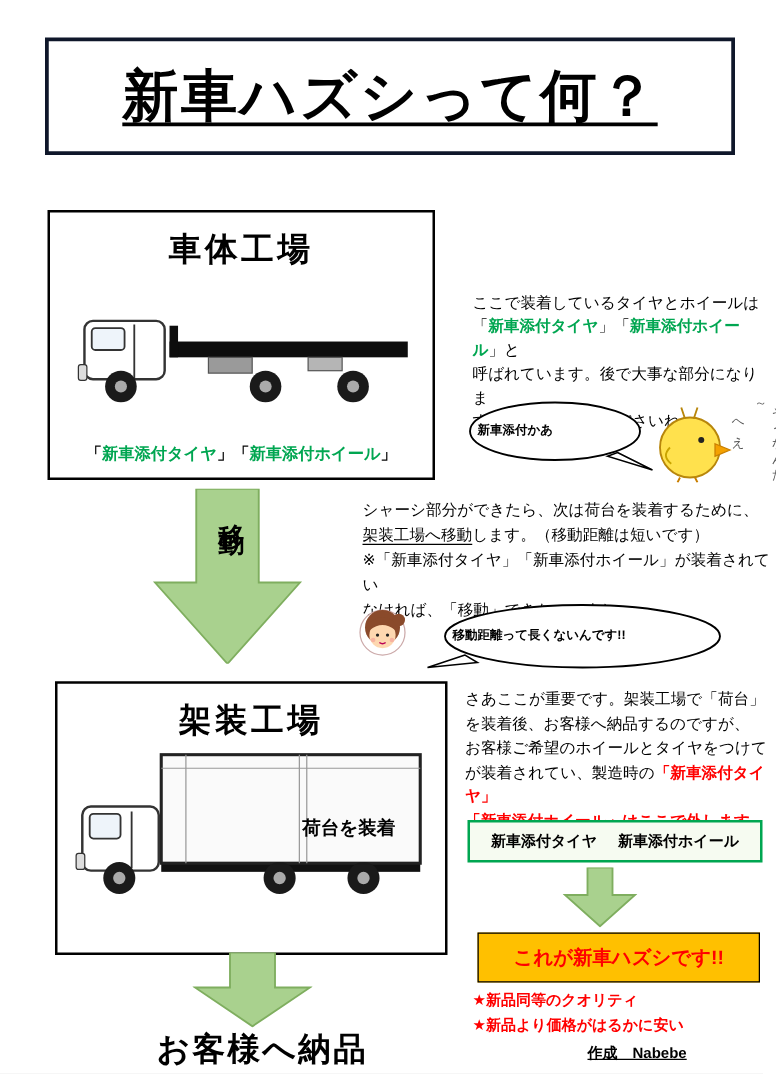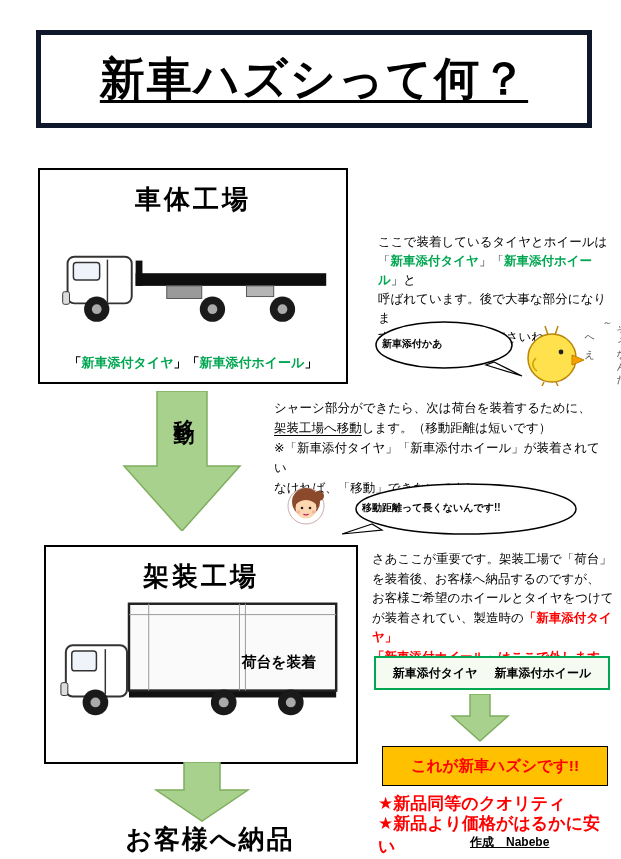--- a/index.html
+++ b/index.html
@@ -11,39 +11,39 @@
   }
   html,body{margin:0;padding:0;background:#e9e9e9;}
   .page{
     position:relative;width:621px;height:859px;background:#ffffff;
     font-family:"Liberation Sans","DejaVu Sans",sans-serif;color:#000;
     overflow:hidden;margin:0 auto;
   }
   .abs{position:absolute;}
 
   
-  .title-box{left:36px;top:30px;width:546px;height:88px;border:5px solid #0f172a;
+  .title-box{left:36px;top:30px;width:546px;height:88px;border:3px solid #0f172a;
     display:flex;align-items:center;justify-content:center;}
   .title{font-size:45px;font-weight:900;letter-spacing:2px;
     text-decoration:underline;text-underline-offset:6px;text-decoration-thickness:3px;}
 
   
   .factory-box{border:2px solid #000;background:#fff;}
   .box1{left:38px;top:168px;width:306px;height:212px;}
   .box2{left:44px;top:545px;width:310px;height:215px;}
   .factory-label{position:absolute;top:12px;left:0;width:100%;text-align:center;
     font-size:26px;font-weight:bold;letter-spacing:3px;}
   .caption{position:absolute;bottom:10px;left:0;width:100%;text-align:center;
     font-size:13px;font-weight:bold;}
 
   
   .para{font-size:12.5px;line-height:19px;}
   .p1{left:378px;top:180px;width:232px;}
   .p2{left:378px;top:233px;width:232px;}
-  .pmid{left:274px;top:398px;width:328px;line-height:20px;}
+  .pmid{left:290px;top:398px;width:328px;line-height:20px;}
   .p3{left:372px;top:550px;width:242px;line-height:19.5px;}
 
   .green{color:var(--c-green);font-weight:bold;}
   .red{color:var(--c-red);font-weight:bold;}
   .u{text-decoration:underline;text-underline-offset:3px;}
 
   
   .bubble-text{font-size:10px;font-weight:bold;text-align:left;}
   .bt1{left:382px;top:337px;width:128px;}
   .bt2{left:362px;top:501px;width:200px;}
@@ -60,21 +60,21 @@
   
   .parts-box{left:374px;top:656px;width:232px;height:30px;border:2px solid var(--c-green);
     background:#f6fbf1;display:flex;align-items:center;justify-content:space-evenly;
     font-size:12px;font-weight:bold;}
 
   
   .highlight-box{left:382px;top:746px;width:224px;height:38px;background:var(--c-orange);
     border:1.5px solid #000;display:flex;align-items:center;justify-content:center;
     font-size:15.5px;font-weight:bold;color:var(--c-red);}
 
-  .star-line{left:378px;width:232px;font-size:17px;font-weight:bold;color:var(--c-red);}
+  .star-line{left:378px;width:232px;font-size:12px;font-weight:bold;color:var(--c-red);}
   .s1{top:792px;} .s2{top:812px;}
 
   .credit{left:470px;top:834px;width:140px;font-size:12px;font-weight:bold;text-decoration:underline;}
 
   .delivery{left:90px;top:822px;width:240px;text-align:center;
     font-size:26px;font-weight:900;letter-spacing:2px;}
 
   svg text{font-family:"Liberation Sans","DejaVu Sans",sans-serif;}
 </style>
 </head>

